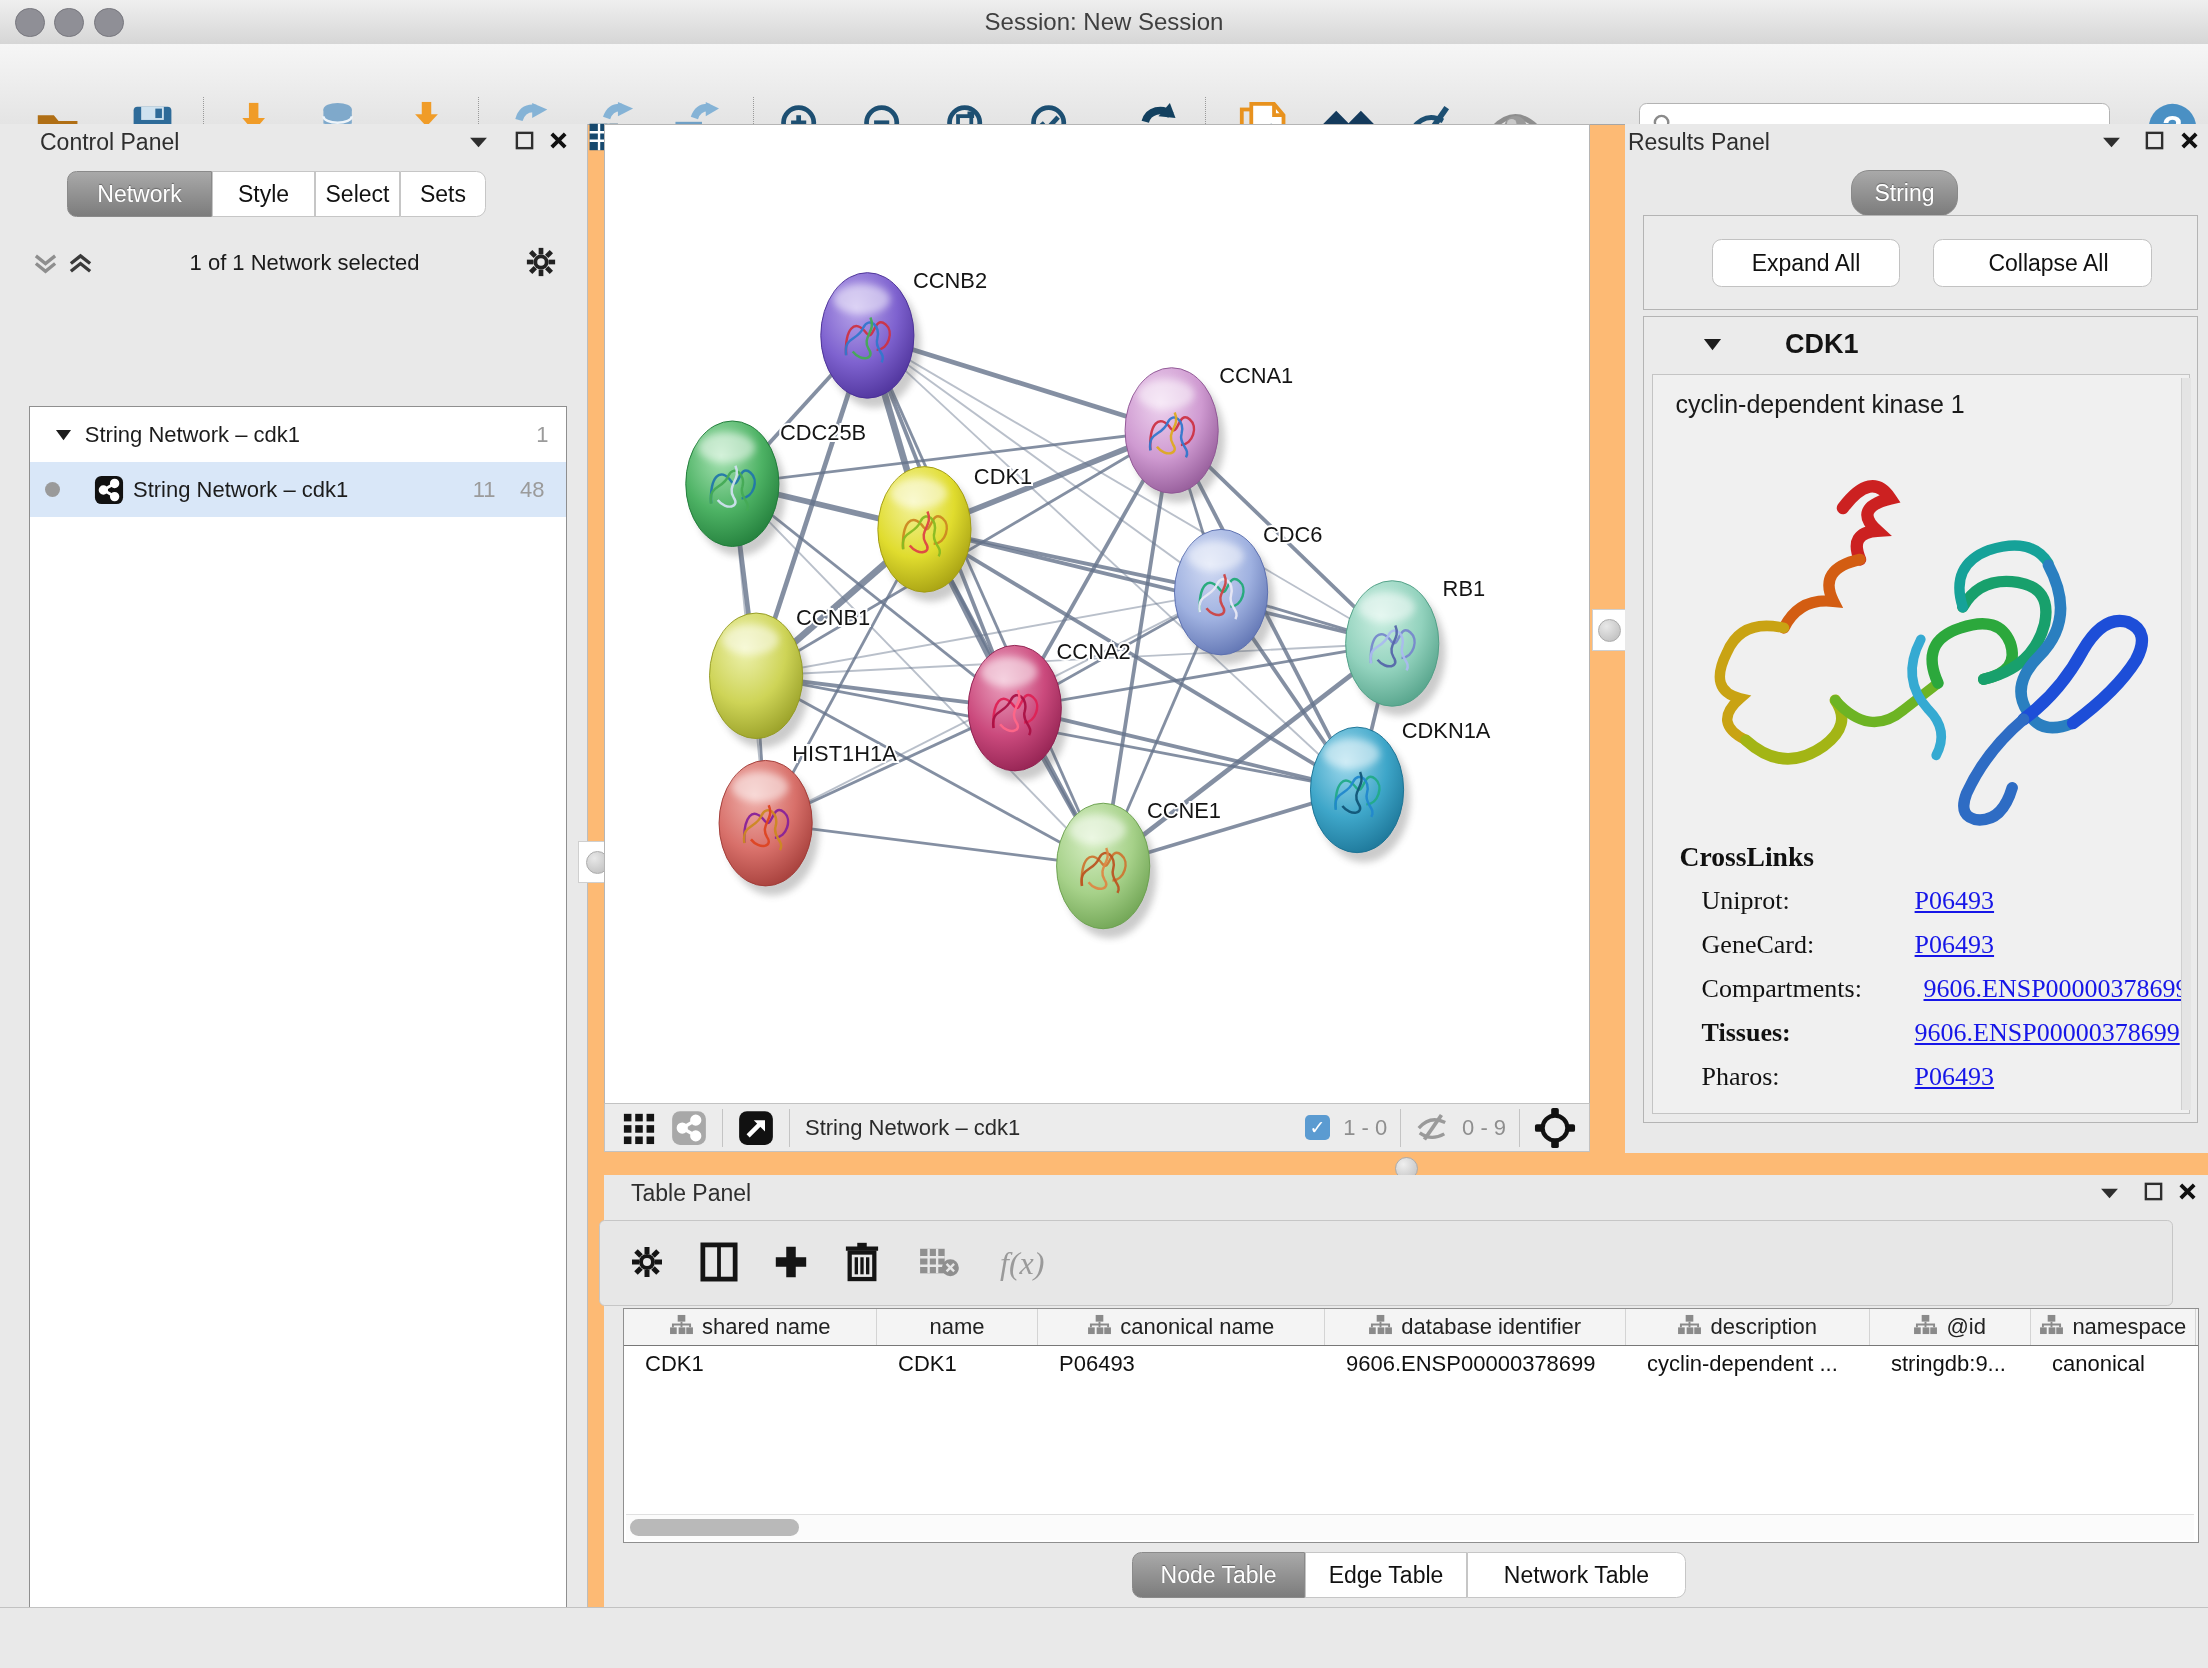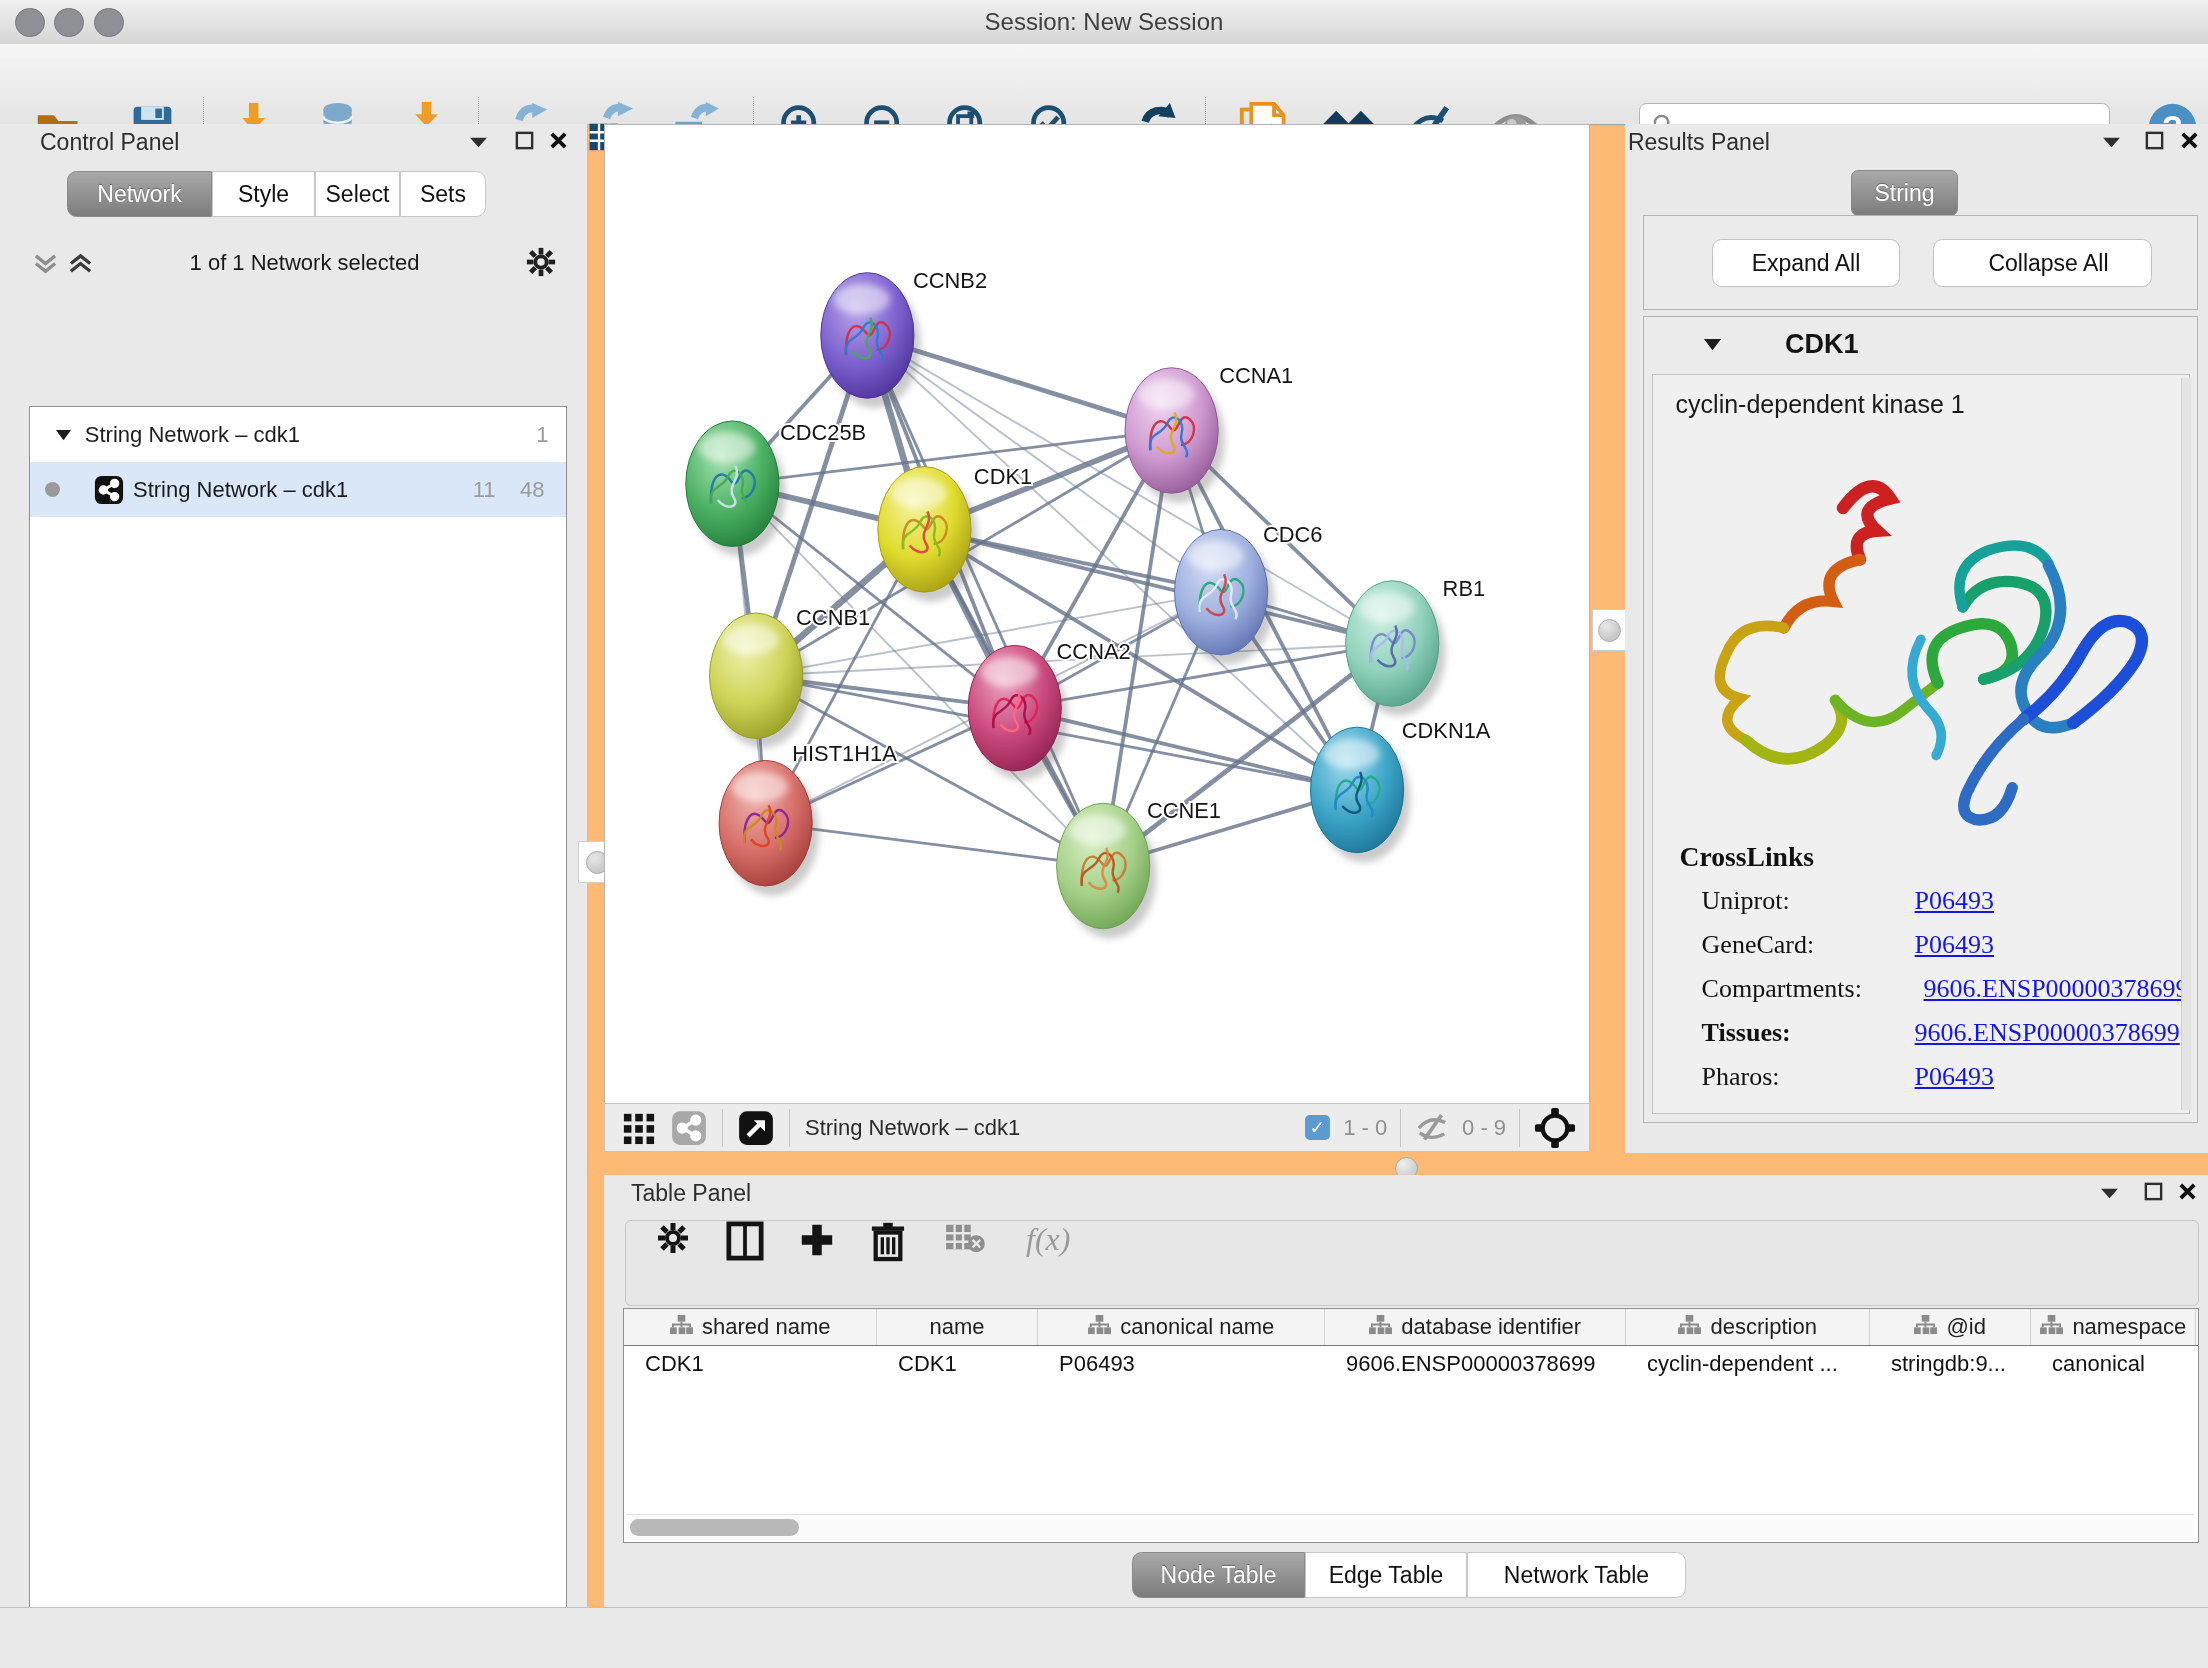--- a/index.html
+++ b/index.html
@@ -31,21 +31,21 @@
   .vline{width:0;height:38px;border-left:1px solid #c4c4c4;}
   
   .handle{background:#fff;border:1px solid #cfcfcf;display:flex;align-items:center;justify-content:center;}
   .handle .dot{width:21px;height:21px;border-radius:50%;background:radial-gradient(circle at 35% 30%,#e8e8e8,#b9b9b9);border:1px solid #ababab;}
   
   .rbox{background:#ebebeb;border:1.9px solid #b4b4b4;box-sizing:border-box;}
   .rbtn{background:#fff;border:1px solid #c2c2c2;border-radius:9.5px;display:flex;align-items:center;justify-content:center;font-size:23px;color:#111;}
   .serif{font-family:"Liberation Serif",serif;}
   .xlink{color:#1616e8;text-decoration:underline;}
   
-  .tp-toolbar{left:625px;top:1220px;width:1574px;height:86px;background:#e7e7e7;border:1px solid #c6c6c6;border-radius:5.7px;box-sizing:border-box;display:flex;align-items:flex-start;}
+  .tp-toolbar{left:599px;top:1220px;width:1574px;height:86px;background:#e7e7e7;border:1px solid #c6c6c6;border-radius:5.7px;box-sizing:border-box;display:flex;align-items:center;}
   .datatable{left:623px;top:1308px;width:1576px;height:235px;background:#fff;border:1.9px solid #8f8f8f;box-sizing:border-box;}
   .thead{display:flex;height:36px;background:#f4f4f4;border-bottom:1.9px solid #777;}
   .th{display:flex;align-items:center;justify-content:center;gap:9.5px;font-size:22px;color:#222;border-right:1px solid #d4d4d4;box-sizing:border-box;overflow:hidden;white-space:nowrap;}
   .trowdata{display:flex;height:36px;}
   .td{font-size:22px;color:#111;padding-left:21px;box-sizing:border-box;display:flex;align-items:center;overflow:hidden;white-space:nowrap;}
   .hscroll{position:absolute;left:1.9px;bottom:1.9px;width:1568px;height:25px;background:#fbfbfb;border-top:1px solid #e0e0e0;}
   .hthumb{position:absolute;left:3.8px;top:3.8px;width:169px;height:17px;border-radius:8.6px;background:#b9b9b9;}
   
   .statusbar{left:0;top:1607px;width:2208px;height:61px;background:#e9e9e9;border-top:1px solid #c2c2c2;}
   .node-label{font-size:23px;fill:#141414;font-weight:500;paint-order:stroke;stroke:#ffffff;stroke-width:4px;}
@@ -595,21 +595,21 @@
     <span class="abs" style="left:476px;top:9.5px;"><svg width="21" height="15" viewBox="0 0 22 16">
           <polygon points="2,4 20,4 11,14" fill="#2e2e2e"></polygon>
         </svg></span>
     <span class="abs" style="left:519px;top:5.7px;"><svg width="21" height="21" viewBox="0 0 22 22">
           <rect x="3" y="3" width="16" height="16" fill="none" stroke="#2e2e2e" stroke-width="2.5"></rect>
         </svg></span>
     <span class="abs" style="left:554px;top:5.7px;"><svg width="21" height="21" viewBox="0 0 22 22">
           <path d="M4 4 L18 18 M18 4 L4 18" stroke="#111" stroke-width="4"></path>
         </svg></span>
 
-    <div class="tab sel abs" style="left:226px;top:46px;width:107px;border-radius:7px;">String</div>
+    <div class="tab sel abs" style="left:226px;top:46px;width:107px;border-radius:18px;">String</div>
 
     <div class="rbox abs" style="left:18px;top:91px;width:555px;height:95px;">
       <div class="rbtn abs" style="left:68px;top:23px;width:186px;height:46px;">Expand All</div>
       <div class="rbtn abs" style="left:289px;top:23px;width:205px;height:46px;padding-left:12px;">Collapse All</div>
     </div>
 
     <div class="rbox abs" style="left:18px;top:192px;width:555px;height:807px;">
       <div style="height:55px;display:flex;align-items:center;">
         <svg width="19" height="14.3" style="margin-left:59px;" viewBox="0 0 20 15">
             <polygon points="1,2 19,2 10,14" fill="#1c1c1c"></polygon>

